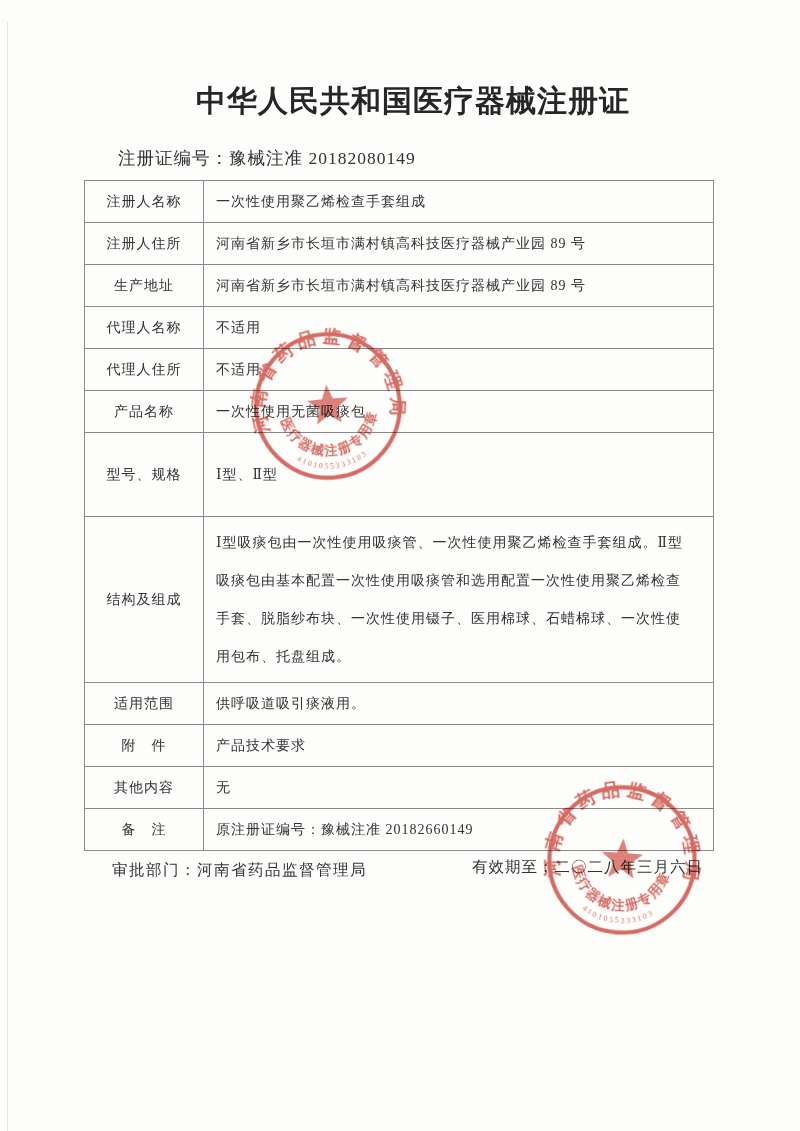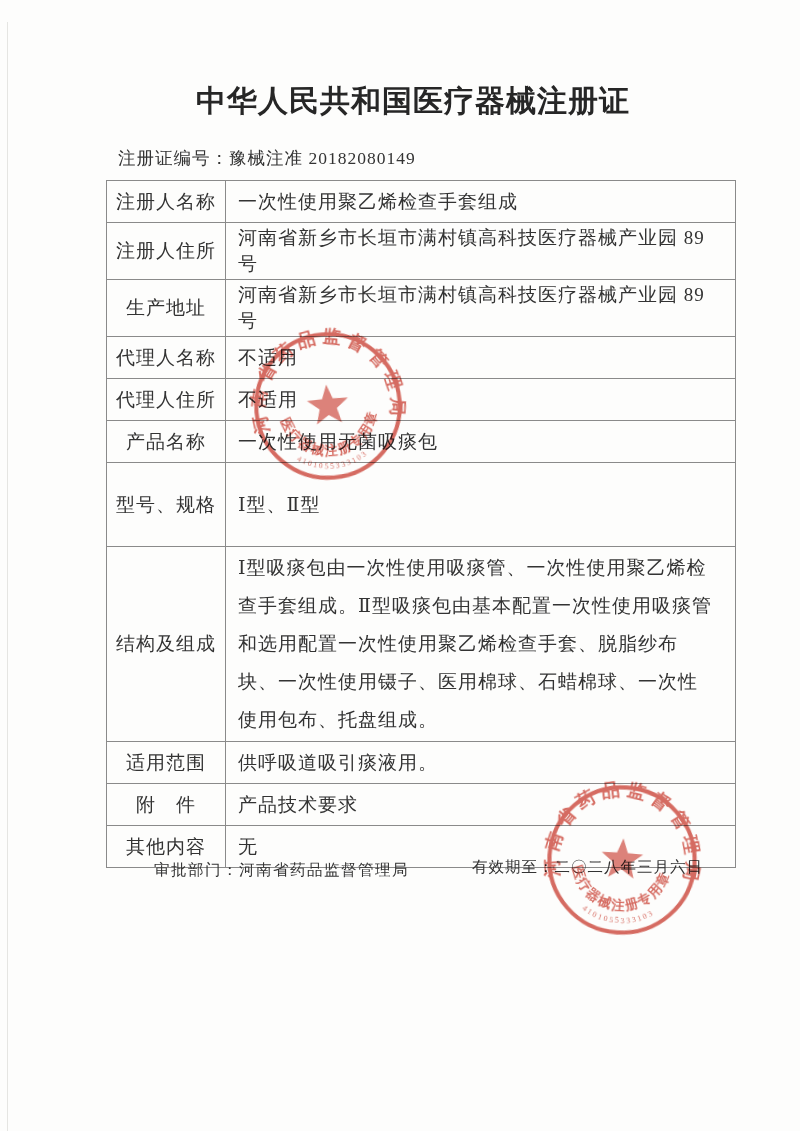--- a/index.html
+++ b/index.html
@@ -17,37 +17,37 @@
   .title{
     position:absolute;left:98px;top:82px;width:630px;margin:0;
     text-align:center;font-size:30px;font-weight:bold;
     letter-spacing:1px;color:#262626;line-height:38px;
   }
   .cert-no-line{
     position:absolute;left:118px;top:146px;
     font-size:17.5px;letter-spacing:1px;color:#333;
   }
   table.cert-table{
-    position:absolute;left:106px;top:180px;width:630px;
+    position:absolute;left:84px;top:180px;width:630px;
     border-collapse:collapse;table-layout:fixed;
-    font-size:19px;color:#333;
+    font-size:14px;color:#333;
   }
   table.cert-table td{
     border:1px solid #8a8a8a;vertical-align:middle;
     letter-spacing:1px;
   }
   td.lbl{width:110px;text-align:center;padding:0 4px;}
   td.val{padding:2px 8px 2px 12px;line-height:26px;}
   tr.h42{height:42px;}
   tr.h84{height:84px;}
   tr.h166{height:166px;}
   tr.h166 td.val{line-height:38px;padding-right:20px;}
   .footer-dept{
     position:absolute;left:112px;top:860px;
-    font-size:15.5px;letter-spacing:1.5px;color:#333;margin-left:42px;
+    font-size:15.5px;letter-spacing:1.5px;color:#333;
   }
   .footer-dates{position:absolute;left:472px;top:856px;}
   .date-line{
     font-size:15.5px;letter-spacing:1px;color:#333;
     height:29px;line-height:22px;white-space:nowrap;
   }
   .stamp{
     position:absolute;mix-blend-mode:multiply;opacity:.88;
     filter:blur(.35px);pointer-events:none;
   }
@@ -106,20 +106,24 @@
         <td class="val">供呼吸道吸引痰液用。</td>
       </tr>
       <tr class="h42">
         <td class="lbl">附　件</td>
         <td class="val">产品技术要求</td>
       </tr>
       <tr class="h42">
         <td class="lbl">其他内容</td>
         <td class="val">无</td>
       </tr>
+      <tr class="h42">
+        <td class="lbl">备　注</td>
+        <td class="val">原注册证编号：豫械注准 20182660149</td>
+      </tr>
     </tbody>
   </table>
 
   <div class="footer-dept">
     <span>审批部门：</span><span>河南省药品监督管理局</span>
   </div>
 
   <div class="footer-dates">
     <div class="date-line">
       <span>有效期至：</span><span>二〇二八年三月六日</span>

